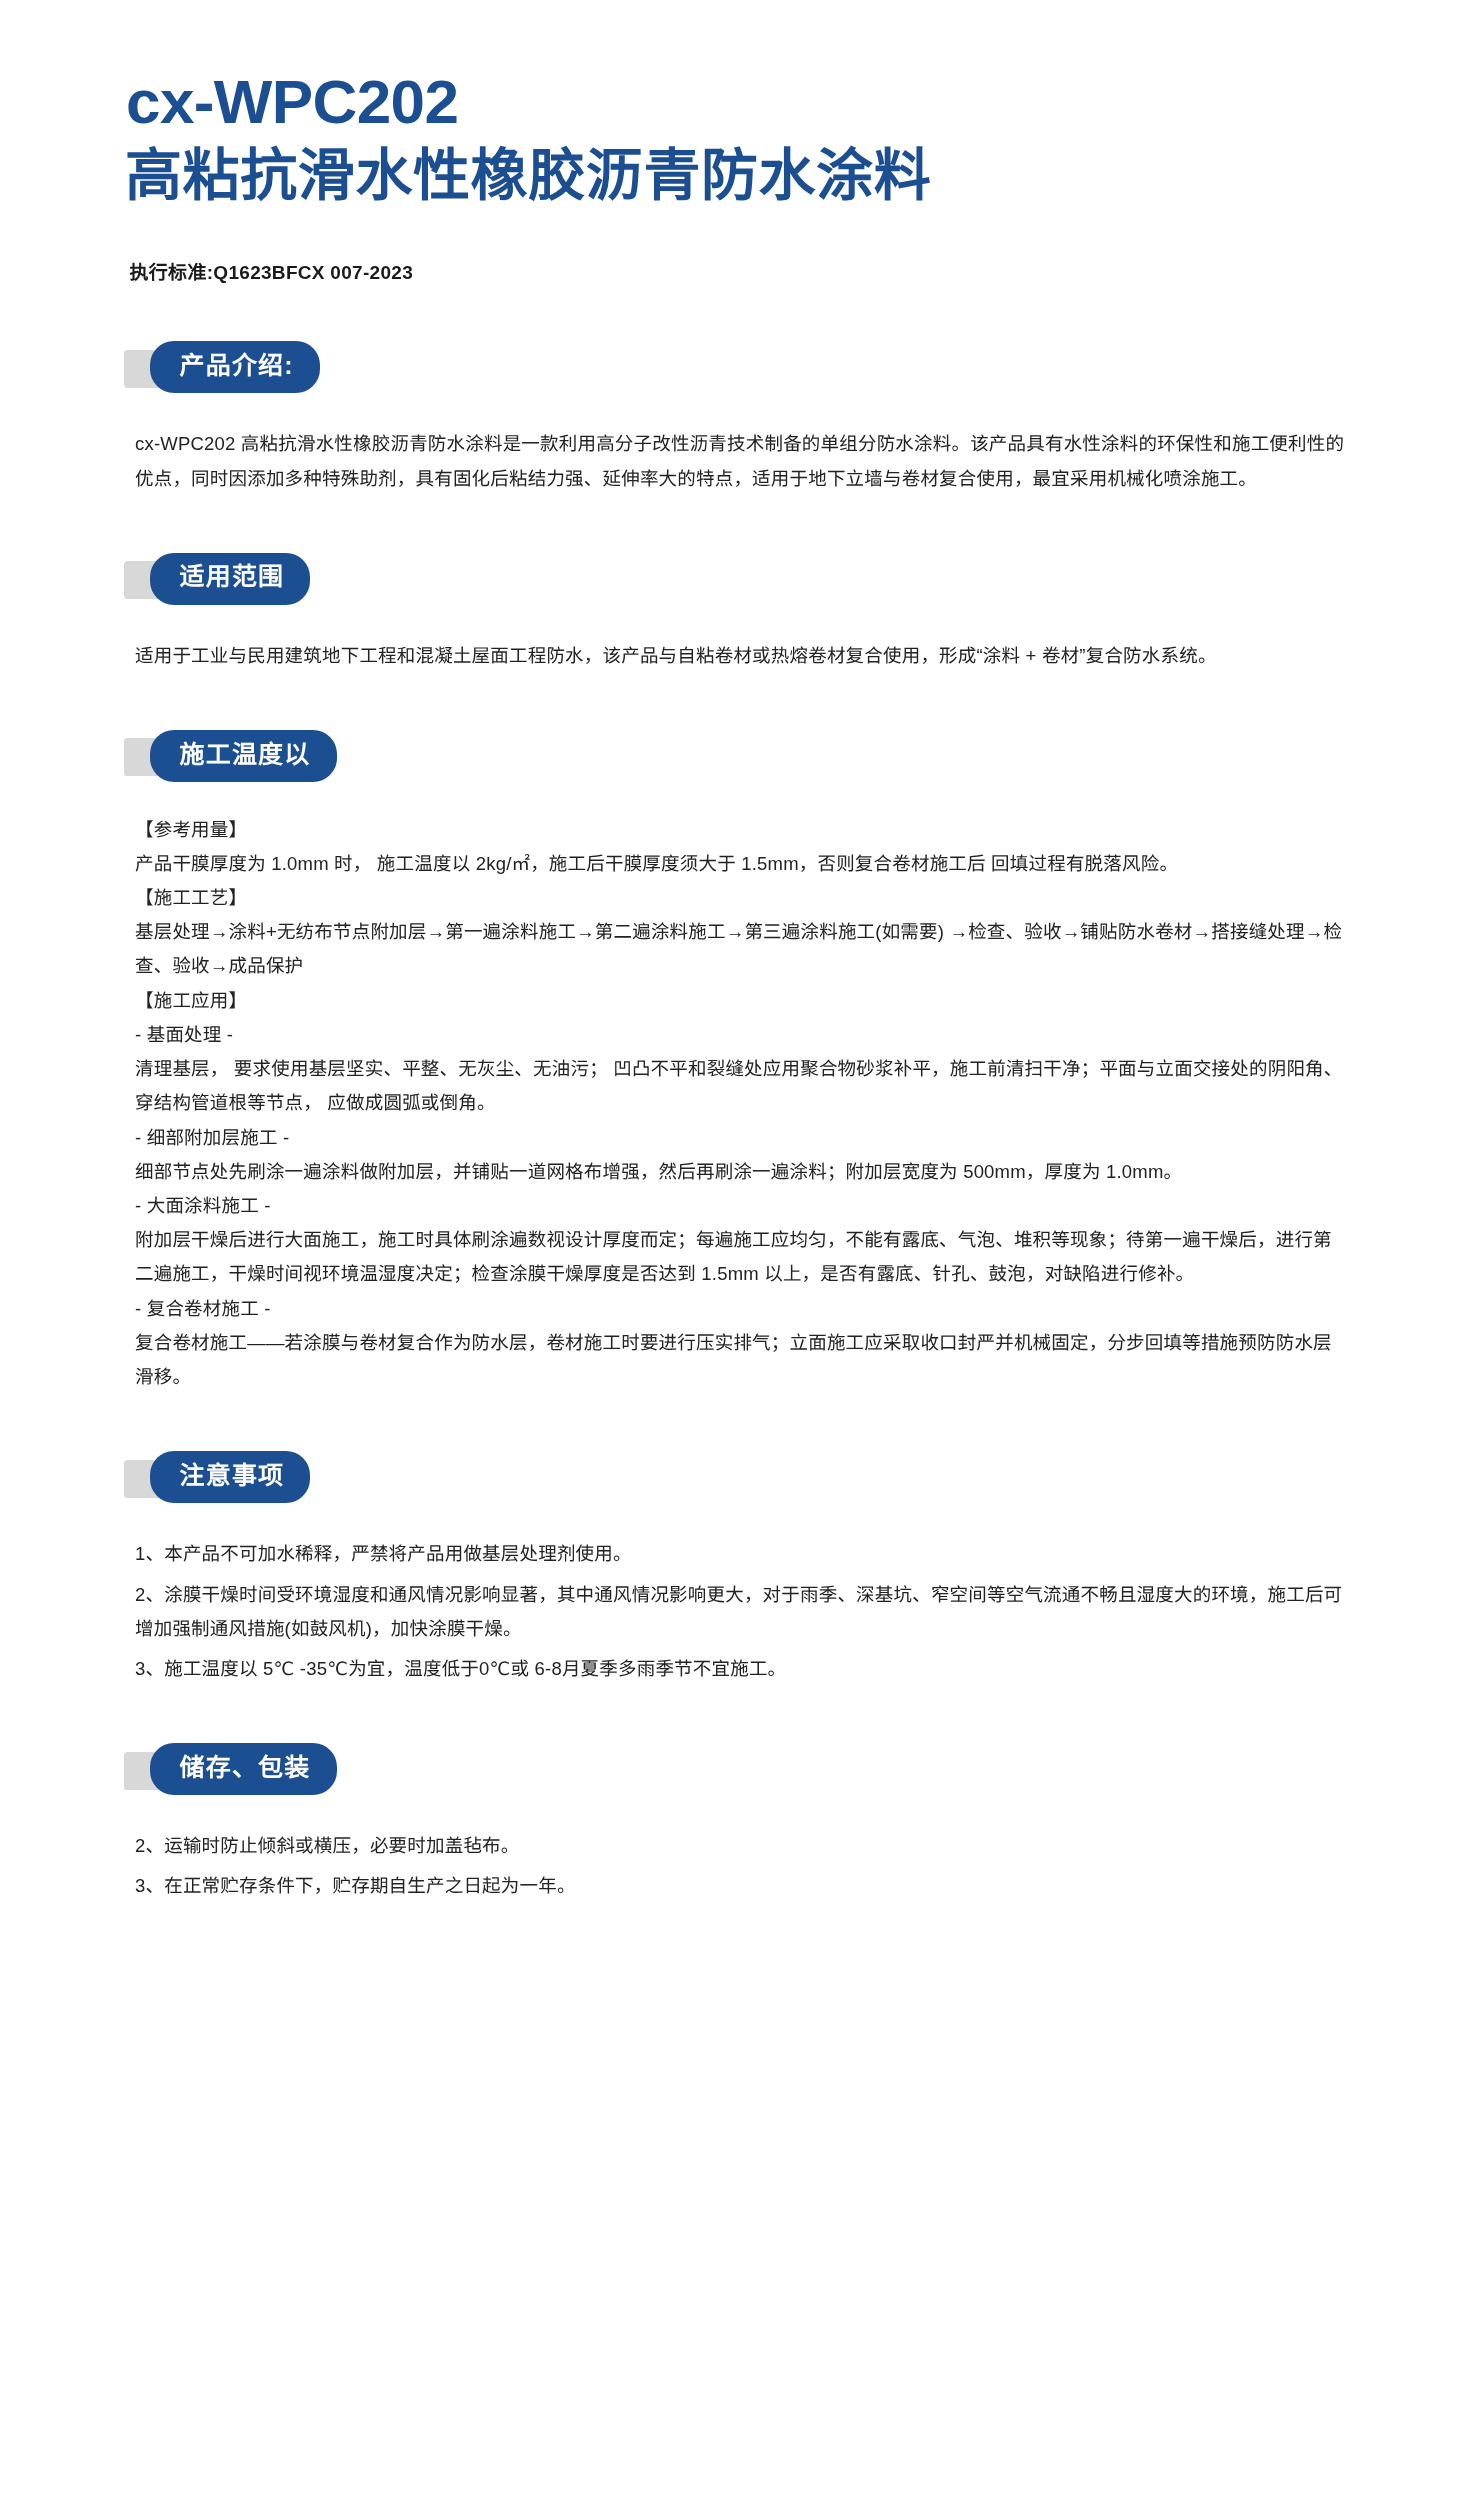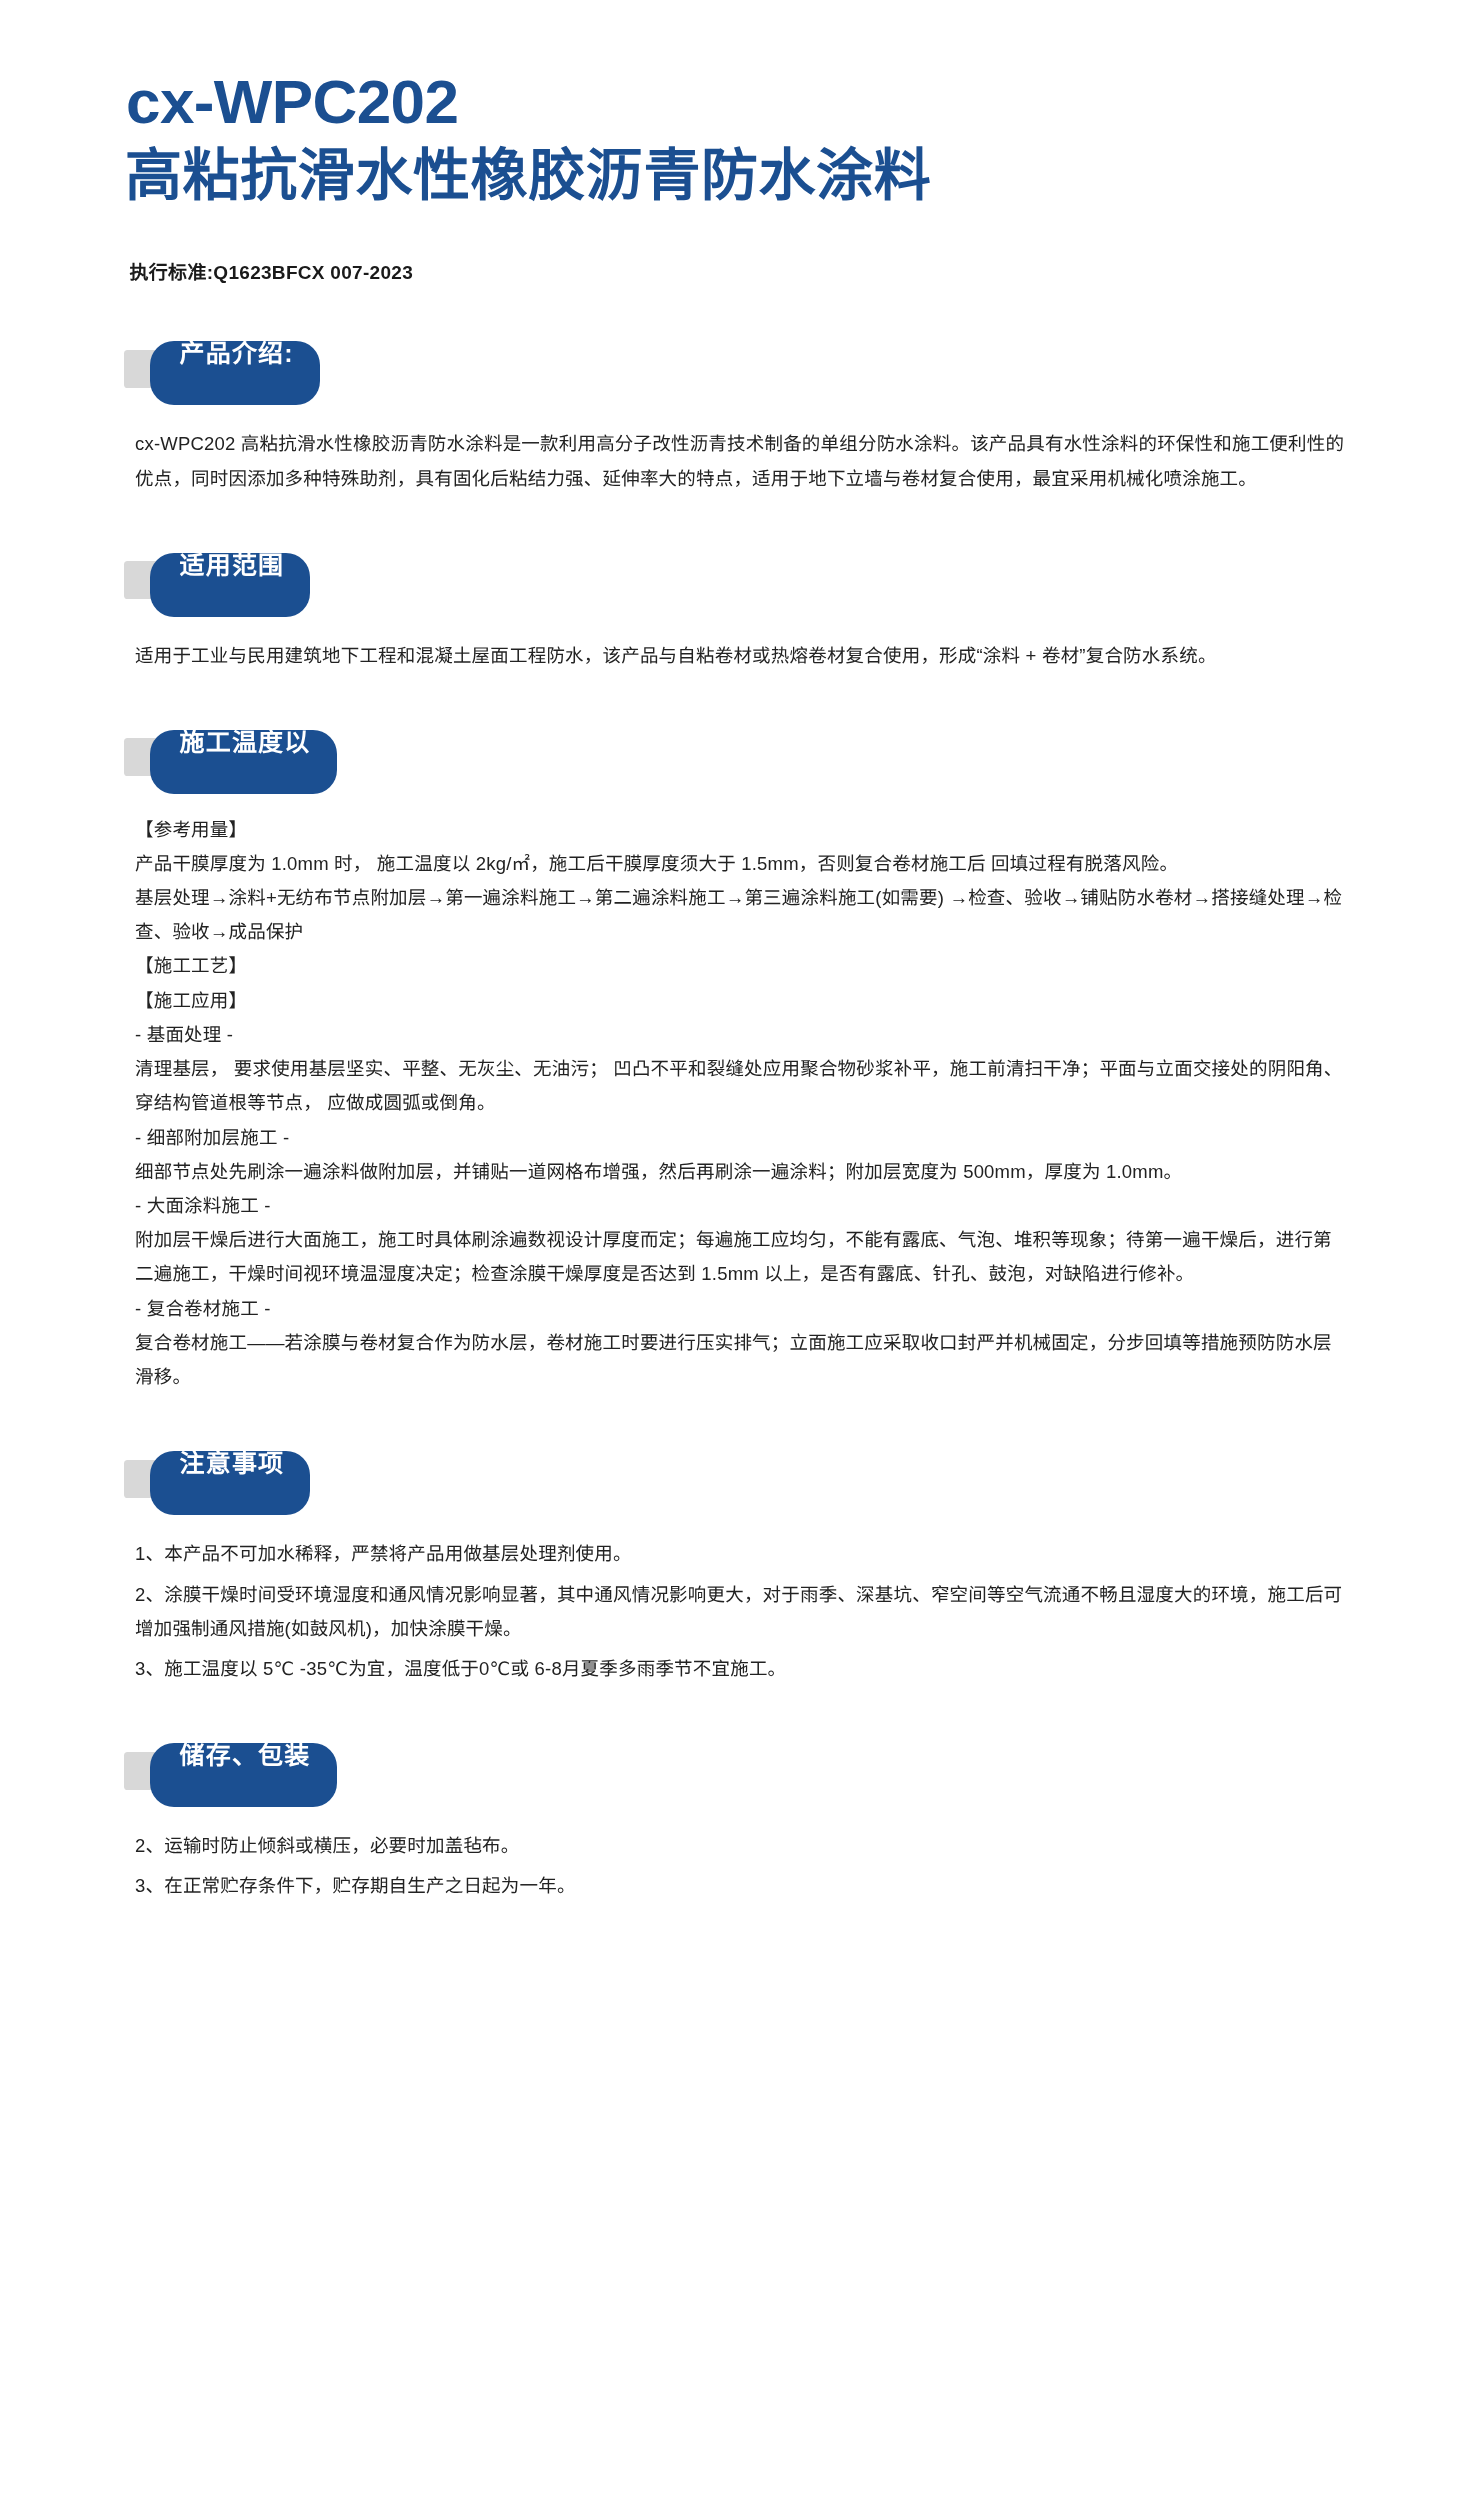--- a/index.html
+++ b/index.html
@@ -63,24 +63,25 @@
     width: 42px;
     height: 38px;
     background: #d8d8d8;
     border-radius: 3.6px;
   }
   .head-pill {
     position: absolute;
     left: 26px;
     top: 0;
     height: 48px;
-    padding: 0 26px 16px 30px;
+    padding: 0 26px 4px 30px;
     background: #1b4f91;
     border-radius: 24px;
     display: flex;
+    align-items: center;
   }
   .head-pill span {
     font-size: 25px;
     font-weight: bold;
     color: #ffffff;
     letter-spacing: 1.2px;
     line-height: 1;
   }
 
   
@@ -148,22 +149,22 @@
   <div class="section">
     <div class="section-head">
       <div class="head-square"></div>
       <div class="head-pill">
         <span>施工温度以</span>
       </div>
     </div>
     <div class="section-body tight">
       <p>【参考用量】</p>
       <p>产品干膜厚度为 1.0mm 时， 施工温度以 2kg/㎡，施工后干膜厚度须大于 1.5mm，否则复合卷材施工后 回填过程有脱落风险。</p>
+      <p>【施工工艺】</p>
       <p>基层处理→涂料+无纺布节点附加层→第一遍涂料施工→第二遍涂料施工→第三遍涂料施工(如需要) →检查、验收→铺贴防水卷材→搭接缝处理→检查、验收→成品保护</p>
-      <p>【施工工艺】</p>
       <p>【施工应用】</p>
       <p>- 基面处理 -</p>
       <p> 清理基层， 要求使用基层坚实、平整、无灰尘、无油污； 凹凸不平和裂缝处应用聚合物砂浆补平，施工前清扫干净；平面与立面交接处的阴阳角、穿结构管道根等节点， 应做成圆弧或倒角。</p>
       <p>- 细部附加层施工 -</p>
       <p>细部节点处先刷涂一遍涂料做附加层，并铺贴一道网格布增强，然后再刷涂一遍涂料；附加层宽度为 500mm，厚度为 1.0mm。</p>
       <p>- 大面涂料施工 -</p>
       <p>附加层干燥后进行大面施工，施工时具体刷涂遍数视设计厚度而定；每遍施工应均匀，不能有露底、气泡、堆积等现象；待第一遍干燥后，进行第二遍施工，干燥时间视环境温湿度决定；检查涂膜干燥厚度是否达到 1.5mm 以上，是否有露底、针孔、鼓泡，对缺陷进行修补。</p>
       <p>- 复合卷材施工 -</p>
       <p>复合卷材施工——若涂膜与卷材复合作为防水层，卷材施工时要进行压实排气；立面施工应采取收口封严并机械固定，分步回填等措施预防防水层滑移。</p>
     </div>

